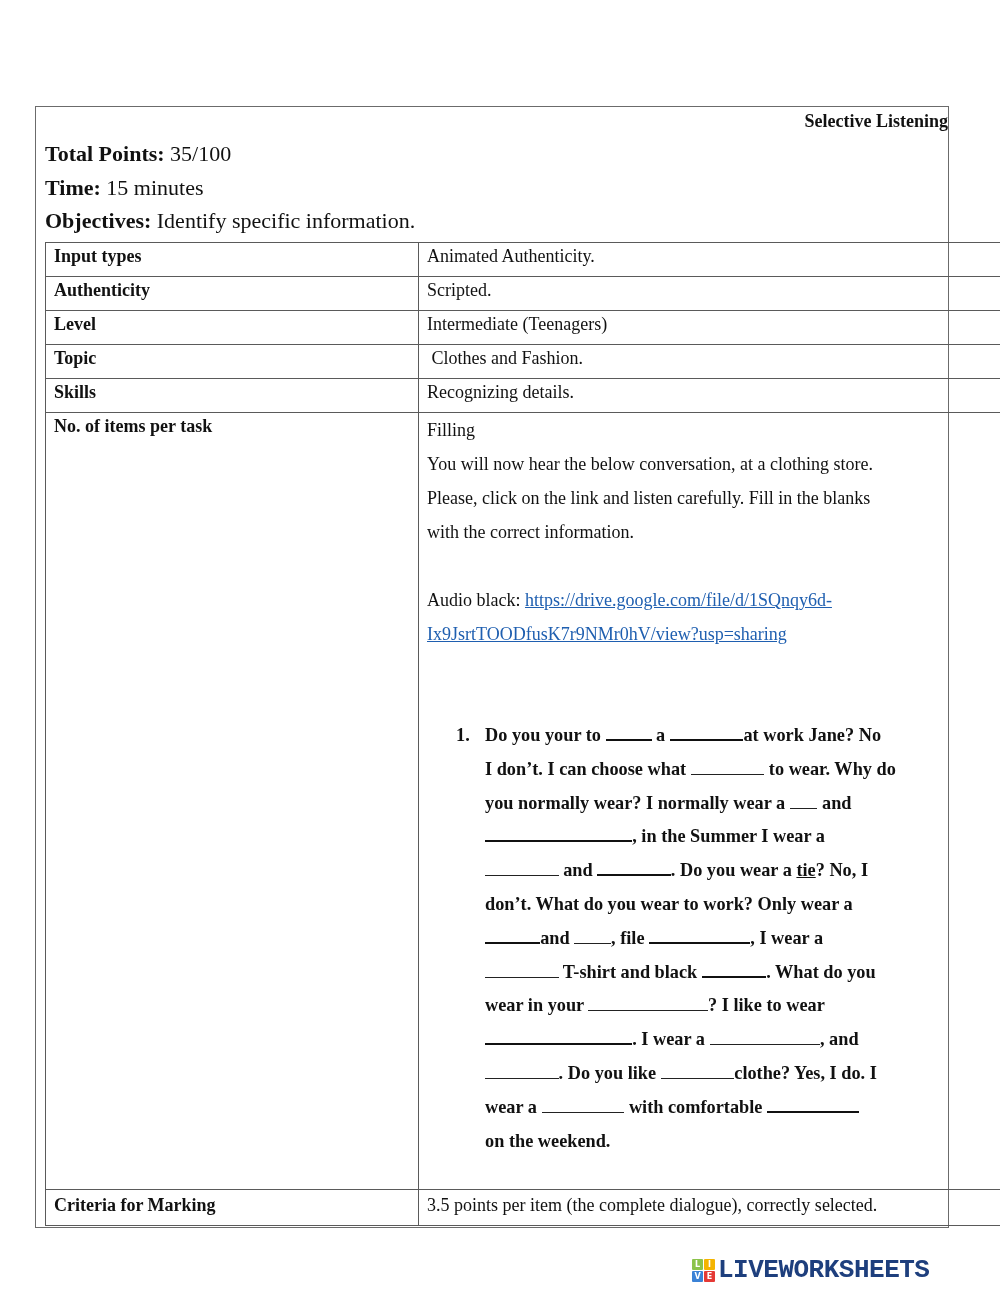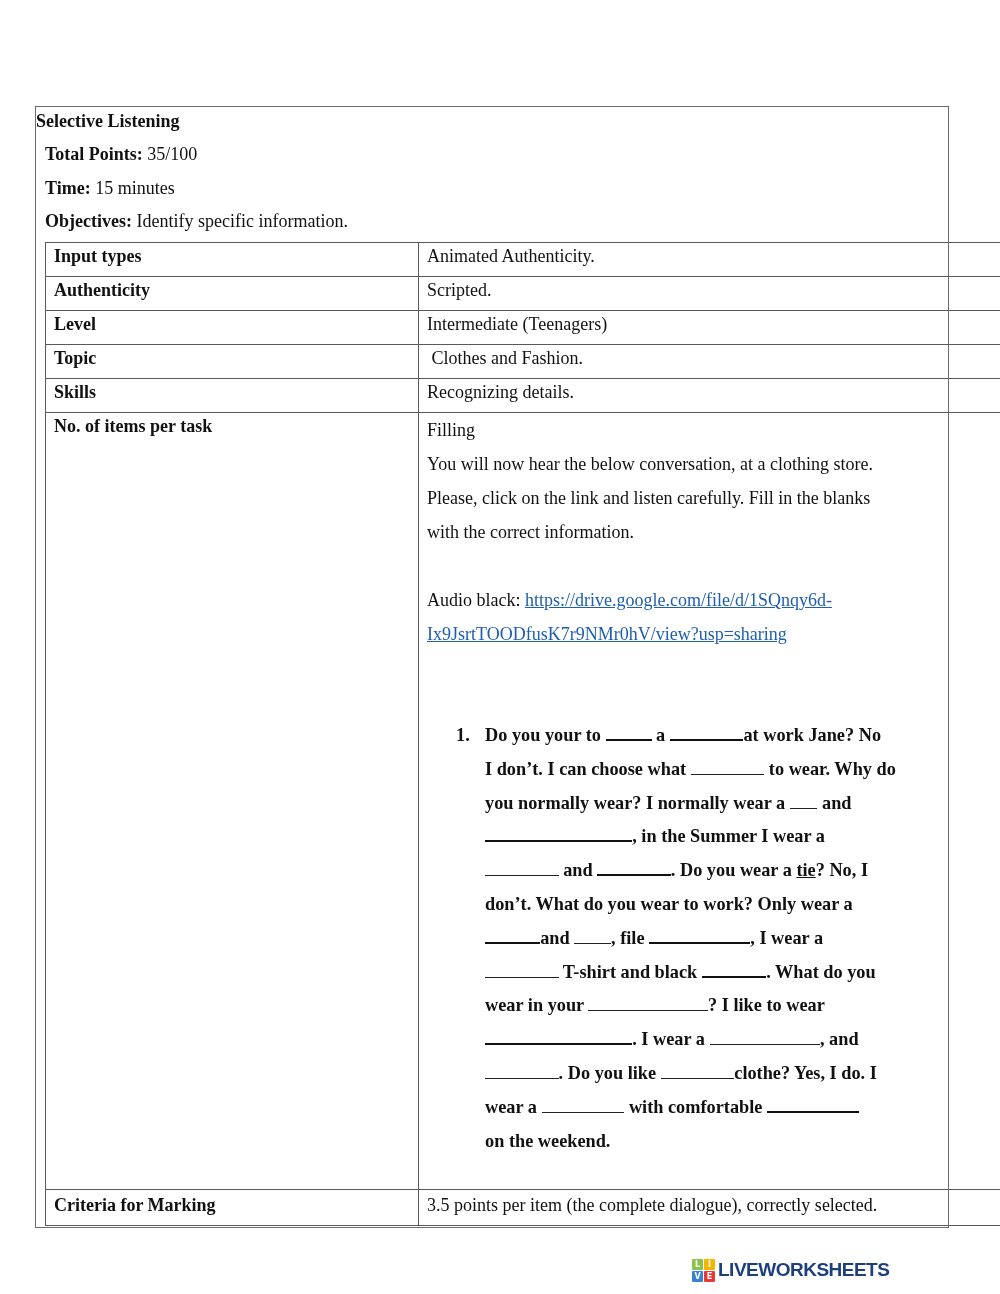--- a/index.html
+++ b/index.html
@@ -1,22 +1,22 @@
 <!DOCTYPE html>
 <html><head>
 <meta charset="utf-8">
 <style>
   html, body { margin: 0; padding: 0; background: #ffffff; }
   body { width: 1000px; height: 1294px; position: relative; overflow: hidden;
          font-family: "Liberation Serif", "DejaVu Serif", serif; color: #111; }
   .outer { position: absolute; left: 35px; top: 106px; width: 914px; height: 1122px;
            border: 1px solid #6b6b6b; box-sizing: border-box; }
-  .title { position: absolute; left: 0; right: 0; top: 3px; text-align: left;
+  .title { position: absolute; left: 0; right: 0; top: 3px; text-align: right;
            font-weight: bold; font-size: 18px; line-height: 22px; }
-  .meta { position: absolute; left: 9px; font-size: 18px; line-height: 22px; }
+  .meta { position: absolute; left: 9px; font-size: 22px; line-height: 22px; }
   .meta b { font-weight: bold; }
   .m1 { top: 36px; } .m2 { top: 70px; } .m3 { top: 103px; }
   table.spec { position: absolute; left: 9px; top: 135px; width: 974px;
                border-collapse: collapse; font-size: 18px; }
   table.spec td { border: 1px solid #5a5a5a; vertical-align: top; padding: 0 8px; }
   td.k { width: 356px; font-weight: bold; }
   td.v { padding-left: 8px; }
   tr.row-s td { height: 33px; line-height: 26px; }
   tr.row-big td { height: 776px; }
   tr.row-last td { height: 35px; line-height: 30px; }
@@ -28,21 +28,21 @@
   .dialog .num { position: absolute; left: 29px; top: 0; }
   .dialog .ln { display: block; white-space: pre; }
   .blank { display: inline-block; vertical-align: baseline; height: 1px; }
   .blank.thick { border-bottom: 2.4px solid #111; }
   .blank.thin { border-bottom: 1.3px solid #222; }
   .ul { text-decoration: underline; }
   .logo { position: absolute; left: 692px; top: 1255px; height: 30px; display: flex; align-items: center; }
   .tiles { display: grid; grid-template-columns: 11px 11px; grid-template-rows: 11px 11px; gap: 1px; margin-right: 3px; }
   .tile { font-family: "DejaVu Sans", sans-serif; font-size: 8px; font-weight: bold; color: #fff;
           display: flex; align-items: center; justify-content: center; border-radius: 1px; }
-  .brand { font-family: Liberation Sans, sans-serif; font-weight: bold; font-size: 19px;
+  .brand { font-family: Liberation Mono, monospace; font-weight: bold; font-size: 26px;
            letter-spacing: -0.5px; color: #1e3f7d; line-height: 30px; text-align: center; }
 </style>
 </head>
 <body>
 
 <div class="outer">
   <div class="title">Selective Listening</div>
   <div class="meta m1"><b>Total Points:</b> <span>35/100</span></div>
   <div class="meta m2"><b>Time:</b> <span>15 minutes</span></div>
   <div class="meta m3"><b>Objectives:</b> <span>Identify specific information.</span></div>

